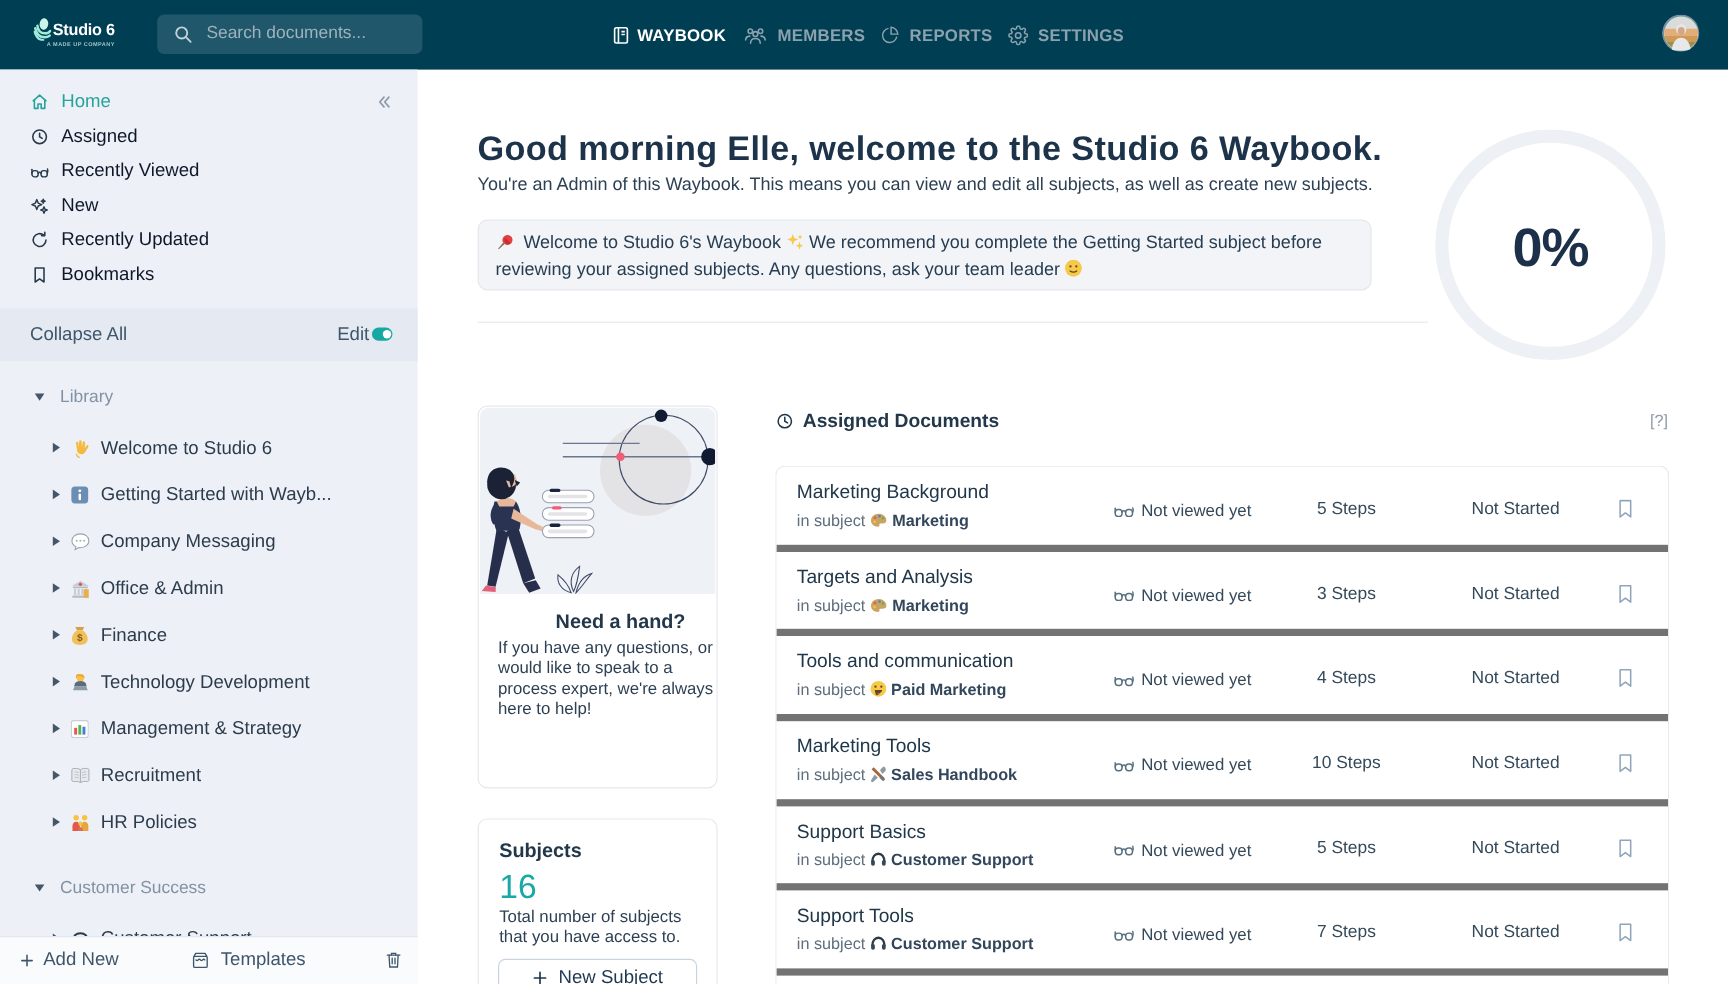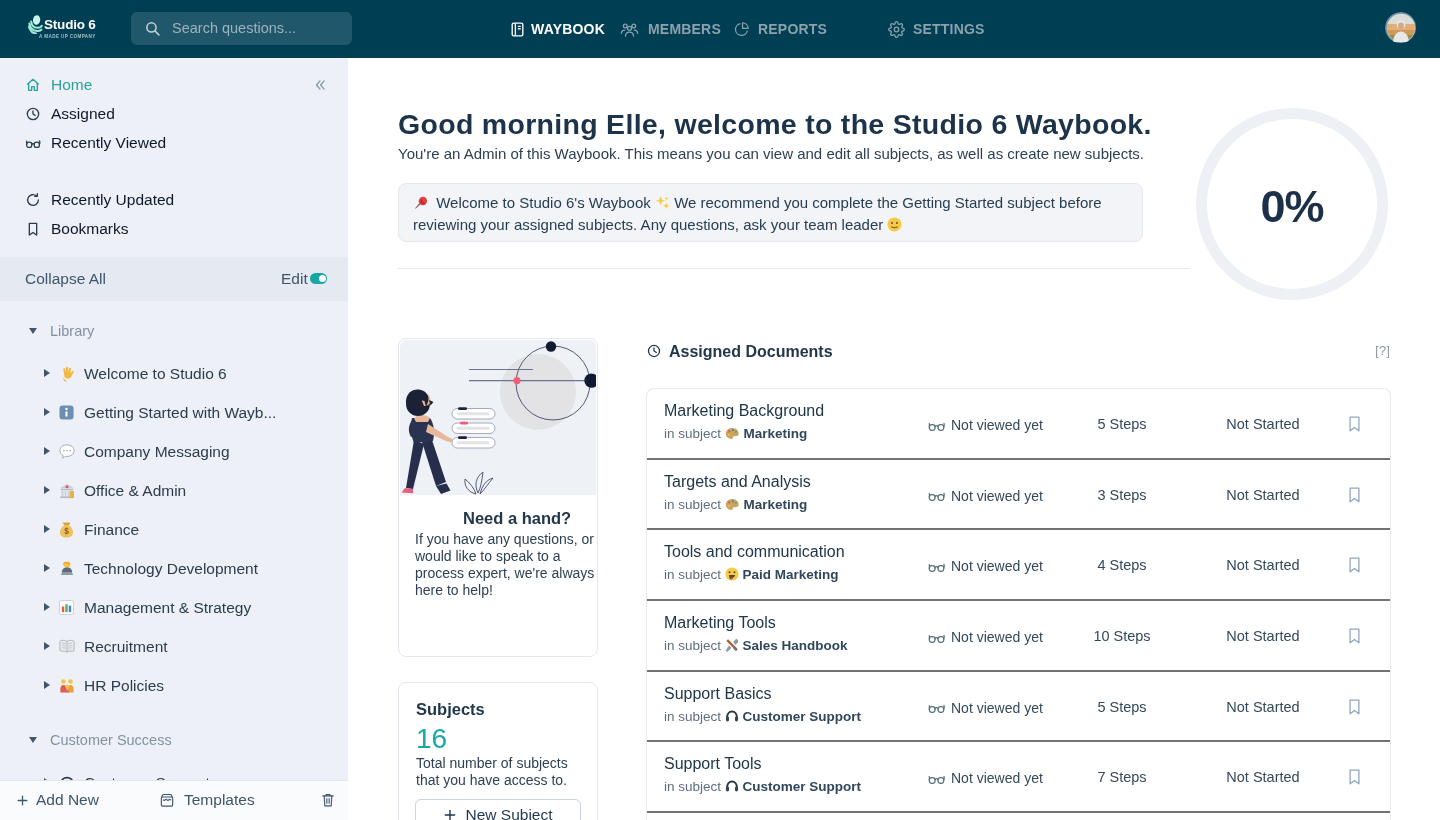--- a/index.html
+++ b/index.html
@@ -39,21 +39,21 @@
   .card1 { left:398px; top:338px; width:200px; height:319px; }
   .illus { position:absolute; left:1px; top:1px; width:196px; height:155px; background:#eef1f5; border-radius:7px 7px 0 0; overflow:hidden; }
   .card-h { position:absolute; left:16px; color:#22384a; font-size:16.5px; font-weight:700;margin-left:48px; }
   .card-p { position:absolute; left:16px; width:172px; color:#2e4154; font-size:14px; line-height:17px; }
   .btn { position:absolute; left:16px; width:166px; height:31px; border:1px solid #c9d4e2; border-radius:6px; display:flex; align-items:center; justify-content:center; color:#1d3750; font-size:15.5px; font-weight:500; background:#fff; }
   .card2 { left:398px; top:682px; width:200px; height:200px; }
   
   .ad-header { position:absolute; left:669px; top:343px; color:#22384a; font-size:16px; font-weight:700; }
   .qmark { position:absolute; left:1375px; top:343px; color:#8e9aa6; font-size:13.5px; }
   .adcard { position:absolute; left:646px; top:388px; width:745px; height:440px; background:#fff; border:1px solid #e6e9ee; border-radius:8px 8px 0 0; border-bottom:none; overflow:hidden; }
-  .adrow { position:relative; width:100%; height:70.7px; border-bottom:2px solid #737373; }
+  .adrow { position:relative; width:100%; height:70.7px; border-bottom:6px solid #737373; }
   .adrow .t1 { position:absolute; left:17px; top:13px; color:#203749; font-size:16px; font-weight:500; }
   .adrow .t2 { position:absolute; left:17px; top:37px; color:#5e6e7d; font-size:13.5px; }
   .adrow .t2 b { color:#32475c; font-weight:700; }
   .adrow .nv { position:absolute; left:281px; top:28px; color:#34495a; font-size:14px; display:flex; align-items:center; }
   .adrow .steps { position:absolute; left:405px; width:140px; top:27px; text-align:center; color:#34495a; font-size:14.5px; }
   .adrow .status { position:absolute; left:536px; width:160px; top:27px; text-align:center; color:#34495a; font-size:14.5px; }
   .adrow .bm { position:absolute; left:701px; top:27px; }
   .em { display:inline-block; vertical-align:-2px; }
 </style>
 </head>
@@ -67,21 +67,21 @@
         <path d="M2.2 14.5 C3.4 17 5.4 18.3 8 18.5" fill="none" stroke="#9fead9" stroke-width="2" stroke-linecap="round"></path>
         <path d="M0.6 11.5 l1.2 2.5" stroke="#9fead9" stroke-width="1.8" stroke-linecap="round"></path>
       </svg></div>
   <div class="logo-name">Studio 6</div>
   <div class="logo-tag">A MADE UP COMPANY</div>
   <div class="search">
     <svg style="position:absolute;left:13px;top:8px" width="17" height="17" viewBox="0 0 24 24" fill="none" stroke="#c3d2d9" stroke-width="2.2" stroke-linecap="round">
         <circle cx="10.5" cy="10.5" r="6.5"></circle>
         <path d="M15.5 15.5L21 21"></path>
       </svg>
-    <div class="search-ph">Search questions...</div>
+    <div class="search-ph">Search documents...</div>
   </div>
   <div class="topnav" style="left:509px">
     <div class="navitem active">
       <svg width="17" height="17" viewBox="0 0 24 24" fill="none" stroke="#fff" stroke-width="1.9" style="margin-right:5px">
           <rect x="4.5" y="3" width="15" height="18" rx="2"></rect>
           <path d="M9 3v18"></path>
           <path d="M12.5 7.5h4M12.5 11h4"></path>
         </svg>
       WAYBOOK</div>
   </div>
@@ -97,21 +97,21 @@
       MEMBERS</div>
   </div>
   <div class="topnav" style="left:733px">
     <div class="navitem">
       <svg width="17" height="17" viewBox="0 0 24 24" fill="none" stroke="#8ba1ac" stroke-width="1.7" style="margin-right:8px">
           <path d="M20.2 13.5A8.4 8.4 0 1110.5 3.7"></path>
           <path d="M13.5 2.5a8.4 8.4 0 018 8h-8z"></path>
         </svg>
       REPORTS</div>
   </div>
-  <div class="topnav" style="left:888px">
+  <div class="topnav" style="left:840px">
     <div class="navitem">
       <svg width="17" height="17" viewBox="0 0 24 24" fill="none" stroke="#8ba1ac" stroke-width="1.8" style="margin-right:8px">
           <circle cx="12" cy="12" r="3.2"></circle>
           <path d="M19.4 15a1.7 1.7 0 00.34 1.87l.06.06a2 2 0 11-2.83 2.83l-.06-.06a1.7 1.7 0 00-1.87-.34 1.7 1.7 0 00-1 1.55V21a2 2 0 01-4 0v-.09a1.7 1.7 0 00-1-1.55 1.7 1.7 0 00-1.87.34l-.06.06a2 2 0 11-2.83-2.83l.06-.06a1.7 1.7 0 00.34-1.87 1.7 1.7 0 00-1.55-1H3a2 2 0 010-4h.09a1.7 1.7 0 001.55-1 1.7 1.7 0 00-.34-1.87l-.06-.06a2 2 0 112.83-2.83l.06.06a1.7 1.7 0 001.87.34h.1a1.7 1.7 0 001-1.55V3a2 2 0 014 0v.09a1.7 1.7 0 001 1.55h.1a1.7 1.7 0 001.87-.34l.06-.06a2 2 0 112.83 2.83l-.06.06a1.7 1.7 0 00-.34 1.87v.1a1.7 1.7 0 001.55 1H21a2 2 0 010 4h-.09a1.7 1.7 0 00-1.55 1z"></path>
         </svg>
       SETTINGS</div>
   </div>
   <div class="avatar">
     <svg width="32" height="32" viewBox="0 0 32 32">
         <circle cx="16" cy="16" r="16" fill="#71929e"></circle>
@@ -147,20 +147,28 @@
   </div>
   <div class="snav-item" style="top:70px">
     <svg class="ic" viewBox="0 0 24 24" fill="none" stroke="#2b3b4b" stroke-width="1.8" stroke-linecap="round" stroke-linejoin="round">
         <rect x="2.4" y="10.8" width="7.8" height="7.8" rx="3.4"></rect>
         <rect x="13.8" y="10.8" width="7.8" height="7.8" rx="3.4"></rect>
         <path d="M10.2 14.2a1.9 1.9 0 013.6 0"></path>
         <path d="M2.4 14.5V9.2"></path>
         <path d="M21.6 14.5c.9-1.8 1-3.8.3-5.8"></path>
       </svg>
     <span class="tx">Recently Viewed</span>
+  </div>
+  <div class="snav-item" style="top:99px">
+    <svg class="ic" viewBox="0 0 24 24" fill="none" stroke="#2b3b4b" stroke-width="1.8" stroke-linejoin="round">
+        <path d="M8.5 3.5l1.8 4.4 4.4 1.8-4.4 1.8-1.8 4.4-1.8-4.4-4.4-1.8 4.4-1.8z"></path>
+        <path d="M17.5 12.5l1.1 2.9 2.9 1.1-2.9 1.1-1.1 2.9-1.1-2.9-2.9-1.1 2.9-1.1z"></path>
+        <path d="M16.5 3l.7 1.8 1.8.7-1.8.7-.7 1.8-.7-1.8-1.8-.7 1.8-.7z"></path>
+      </svg>
+    <span class="tx">New</span>
   </div>
   <div class="snav-item" style="top:127px">
     <svg class="ic" viewBox="0 0 24 24" fill="none" stroke="#2b3b4b" stroke-width="2" stroke-linecap="round" stroke-linejoin="round">
         <path d="M20 12a8 8 0 11-2.5-5.8"></path>
         <path d="M18.5 2.5v4h-4"></path>
       </svg>
     <span class="tx">Recently Updated</span>
   </div>
   <div class="snav-item" style="top:156px">
     <svg class="ic" viewBox="0 0 24 24" fill="none" stroke="#2b3b4b" stroke-width="2" stroke-linejoin="round">

